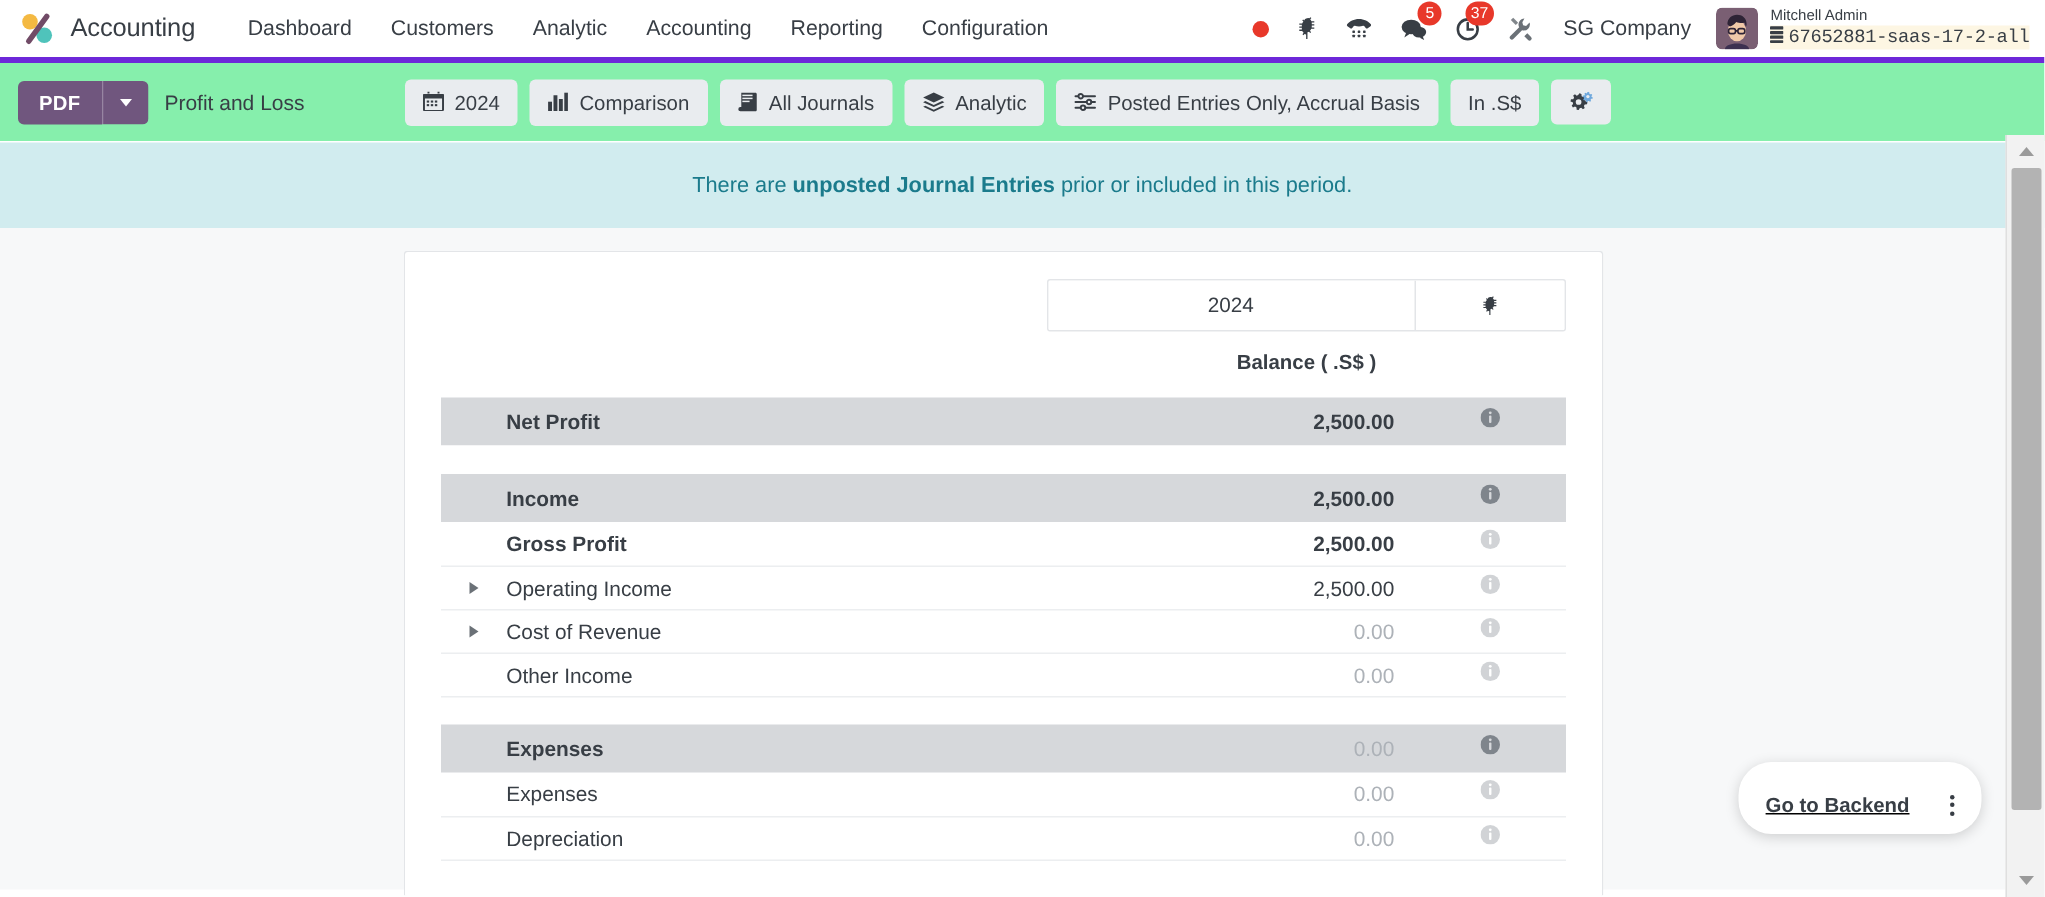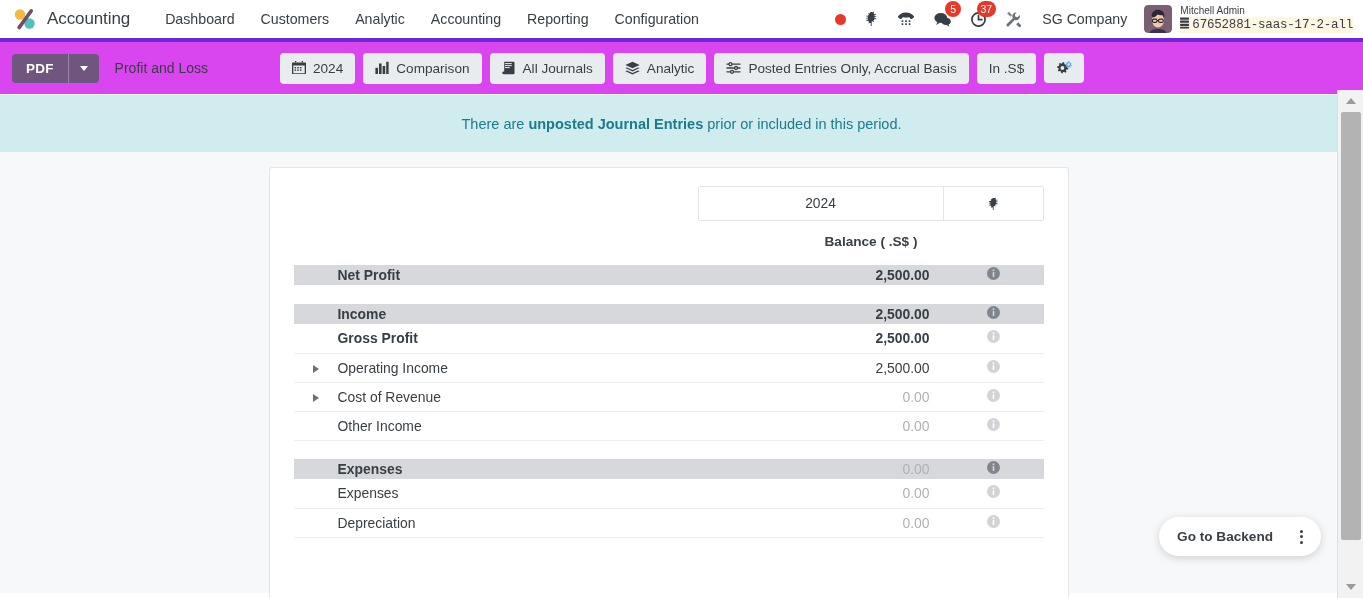--- a/index.html
+++ b/index.html
@@ -111,25 +111,25 @@
     background: #fdf6e3;
     display: flex;
     align-items: center;
     gap: 3px;
     letter-spacing: -0.2px;
   }
 
   
   .control-panel {
     height: 52px;
-    background: #d946ef;
+    background: #86efac;
     display: flex;
     align-items: center;
     padding: 0 12px;
-    gap: 8px;
+    gap: 3px;
   }
   .btn-group { display: flex; align-items: stretch; }
   .btn-pdf {
     background: #71639e;
     background: #70567e;
     color: #ffffff;
     font-size: 13.5px;
     font-weight: 600;
     padding: 7px 14px;
     border: none;
@@ -257,21 +257,21 @@
     margin-left: auto;
     margin-top: 13px;
     margin-bottom: 16px;
   }
 
   
   .rep-table { width: 100%; border-collapse: collapse; }
   .rep-table td { vertical-align: middle; }
 
   tr.row-section { background: #d6d8db; }
-  tr.row-section td { height: 20px; }
+  tr.row-section td { height: 32px; }
   tr.row-line td {
     height: 29px;
     border-bottom: 1px solid #eceef0;
   }
   tr.spacer td { height: 19px; background: #ffffff; border: none; }
 
   td.c-toggle {
     width: 44px;
     text-align: center;
     padding: 0;
@@ -319,23 +319,24 @@
   
   .backend-widget {
     position: absolute;
     right: 16px;
     bottom: 37px;
     display: flex;
     align-items: center;
     background: #ffffff;
     border-radius: 22px;
     box-shadow: 0 2px 9px rgba(0,0,0,0.17);
-    padding: 5px 7px 5px 5px;
+    padding: 14px 7px 5px 5px;
     gap: 2px;
     z-index: 20;
+    text-decoration: underline;
   }
   .backend-btn {
     background: #ffffff;
     border: none;
     border-radius: 18px;
     font-size: 13.6px;
     font-weight: 700;
     color: #383E45;
     padding: 7px 13px;
     cursor: pointer;

